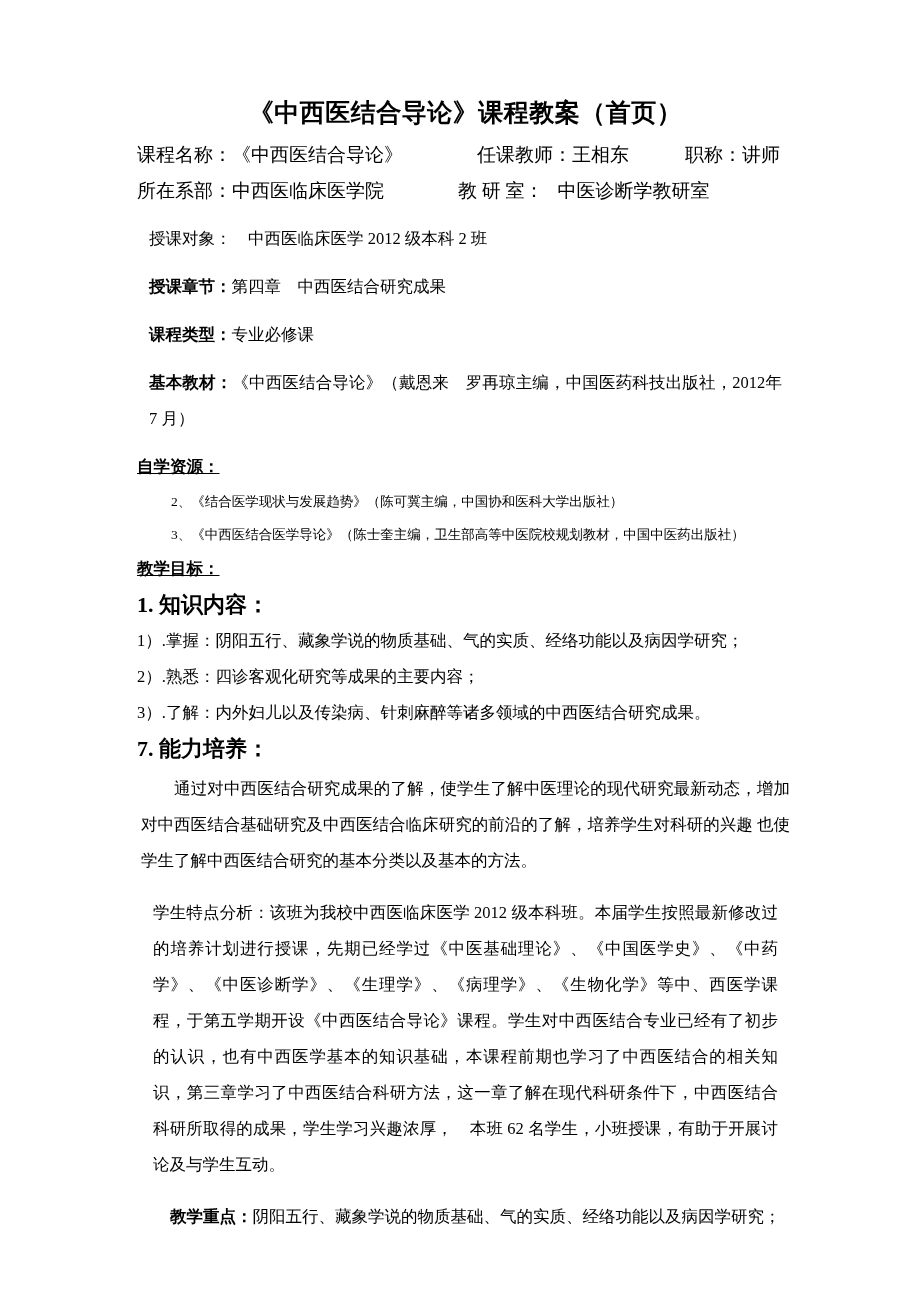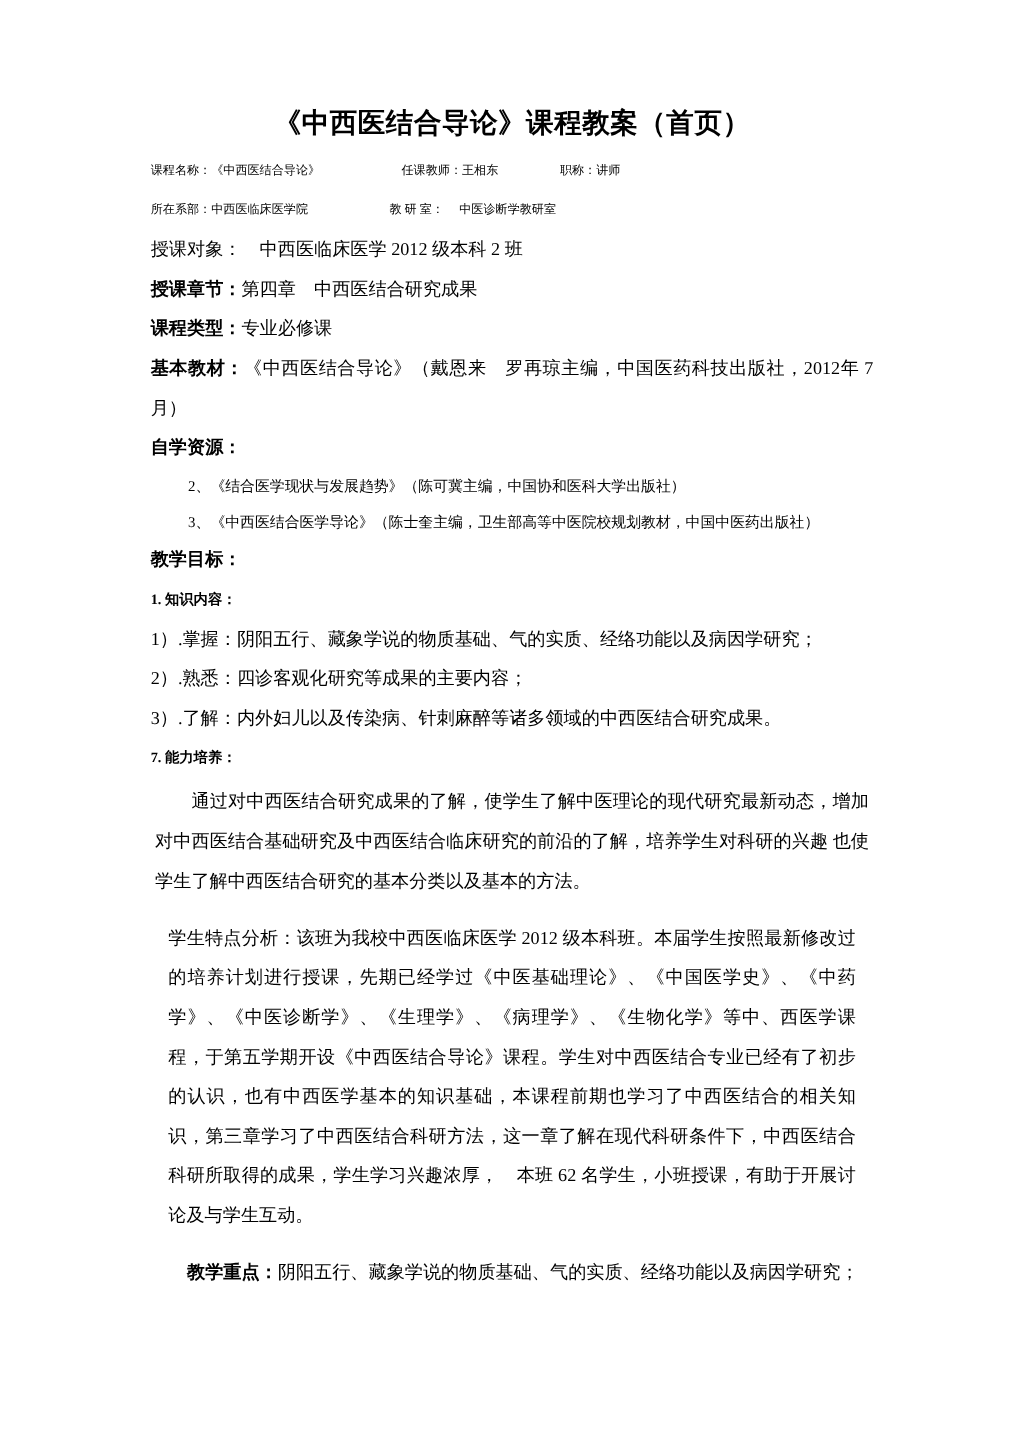--- a/index.html
+++ b/index.html
@@ -36,51 +36,52 @@
     line-height: 1.32;
     letter-spacing: 0.5px;
     margin: 0 0 8px 0;
     white-space: nowrap;
   }
 
   
   .line {
     font-size: 16.5px;
     line-height: 36px;
-    margin: 0;
+    margin: 12px;
     text-align: justify;
     text-justify: inter-ideograph;
     word-break: break-all;
   }
   .line .lbl {
     font-weight: normal;
   }
   .line .lbl-b {
     font-weight: bold;
   }
   .val {
     font-weight: normal;
   }
 
   
   .hdr-row {
-    font-size: 11px;
+    font-size: 19px;
     line-height: 36px;
     white-space: nowrap;
   }
   .gap-lg { display: inline-block; width: 74px; }
   .gap-md { display: inline-block; width: 56px; }
   .gap-xs { display: inline-block; width: 14px; }
 
   
   .sec-head {
     font-size: 16.5px;
     font-weight: bold;
     line-height: 36px;
     margin: 0;
+    text-decoration: underline;
   }
 
   
   .res-item {
     font-size: 13.5px;
     line-height: 33px;
     margin: 0;
     text-indent: 34px;
     text-align: justify;
     text-justify: inter-ideograph;
@@ -108,21 +109,21 @@
     text-indent: 0;
   }
 
   .sub-item {
     font-size: 16.5px;
     line-height: 36px;
     margin: 0;
   }
 
   .num-head {
-    font-size: 13px;
+    font-size: 22px;
     font-weight: bold;
     line-height: 36px;
     margin: 0;
   }
 
   .key-line {
     font-size: 16.5px;
     line-height: 36px;
     margin: 0;
     text-indent: 33px;

